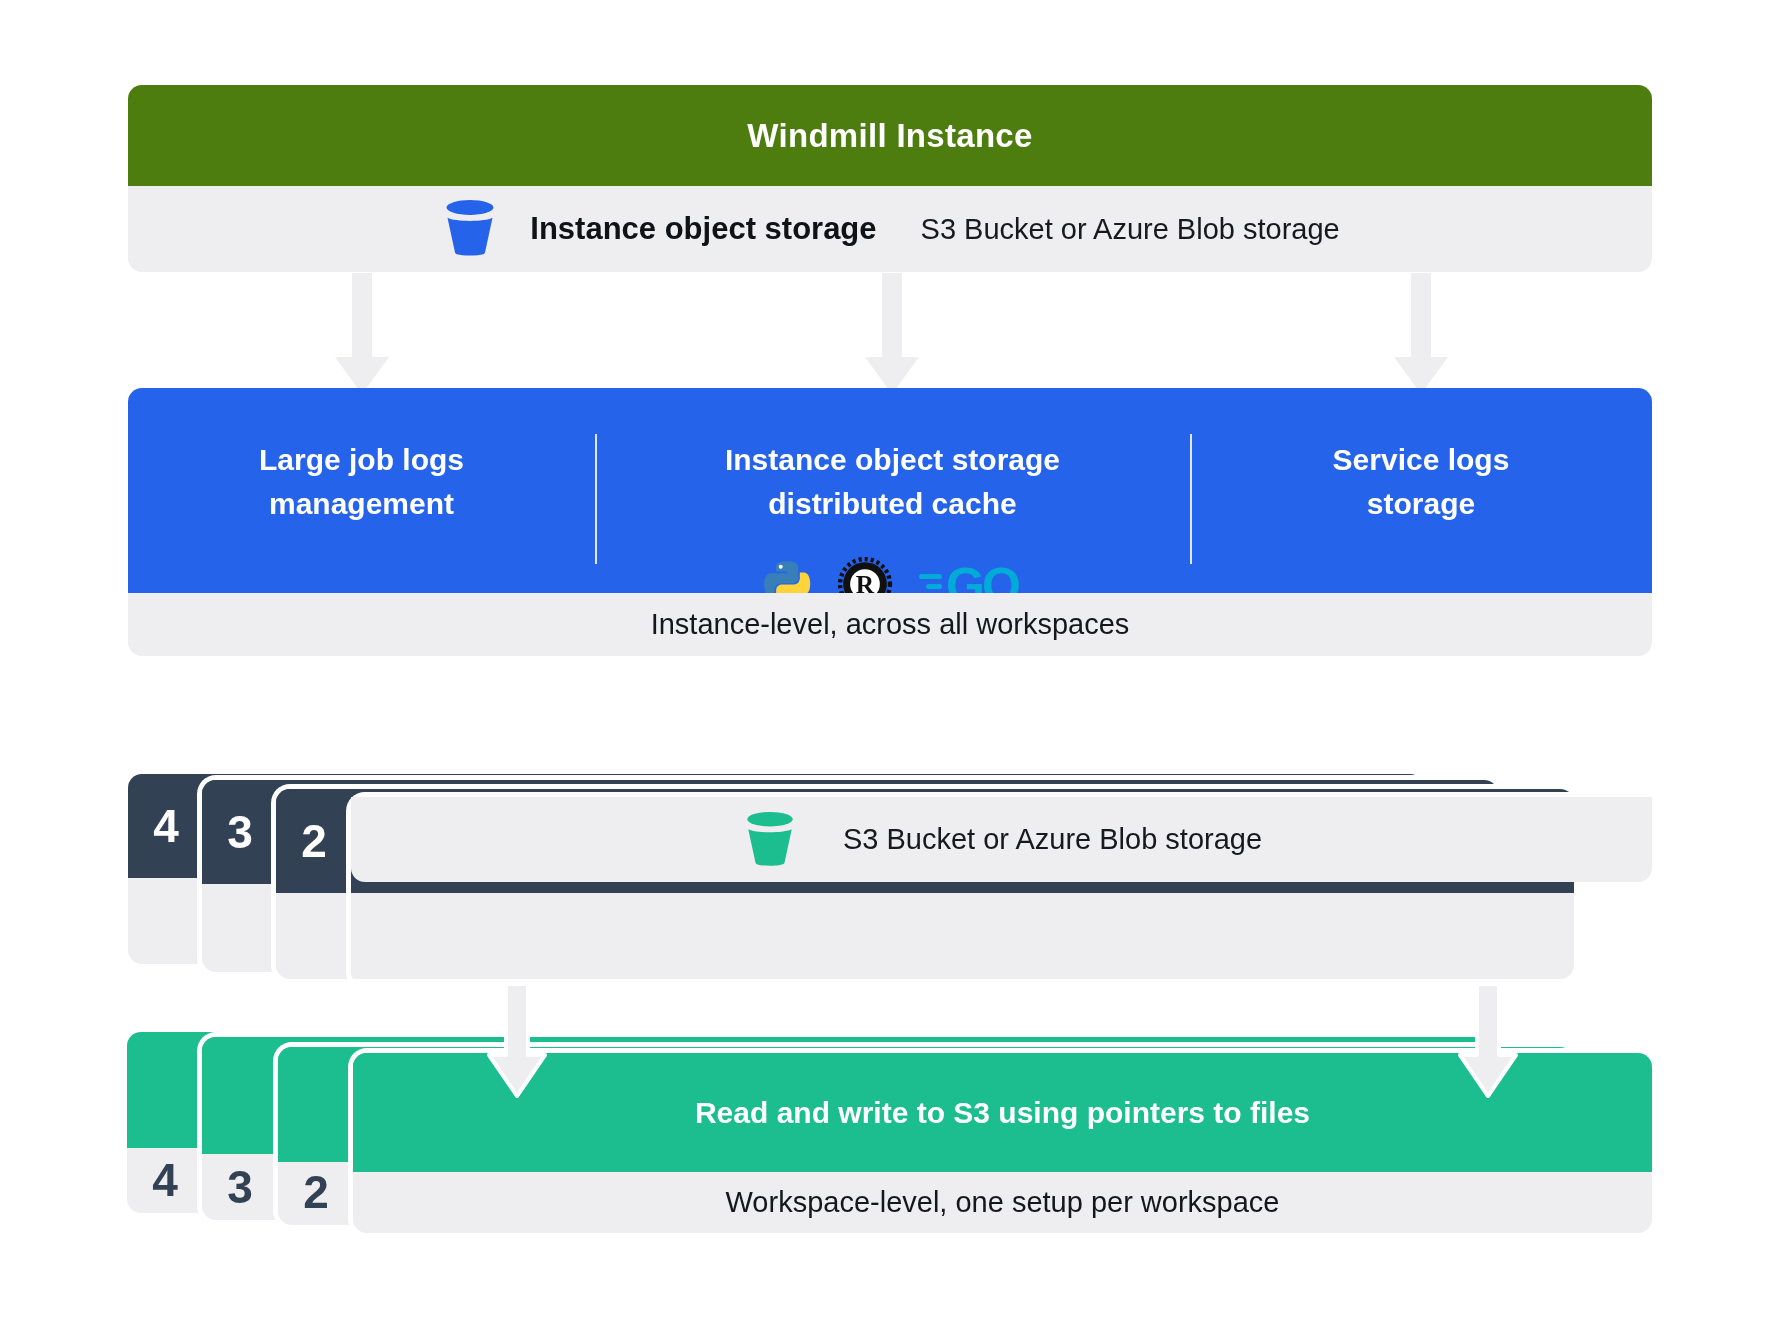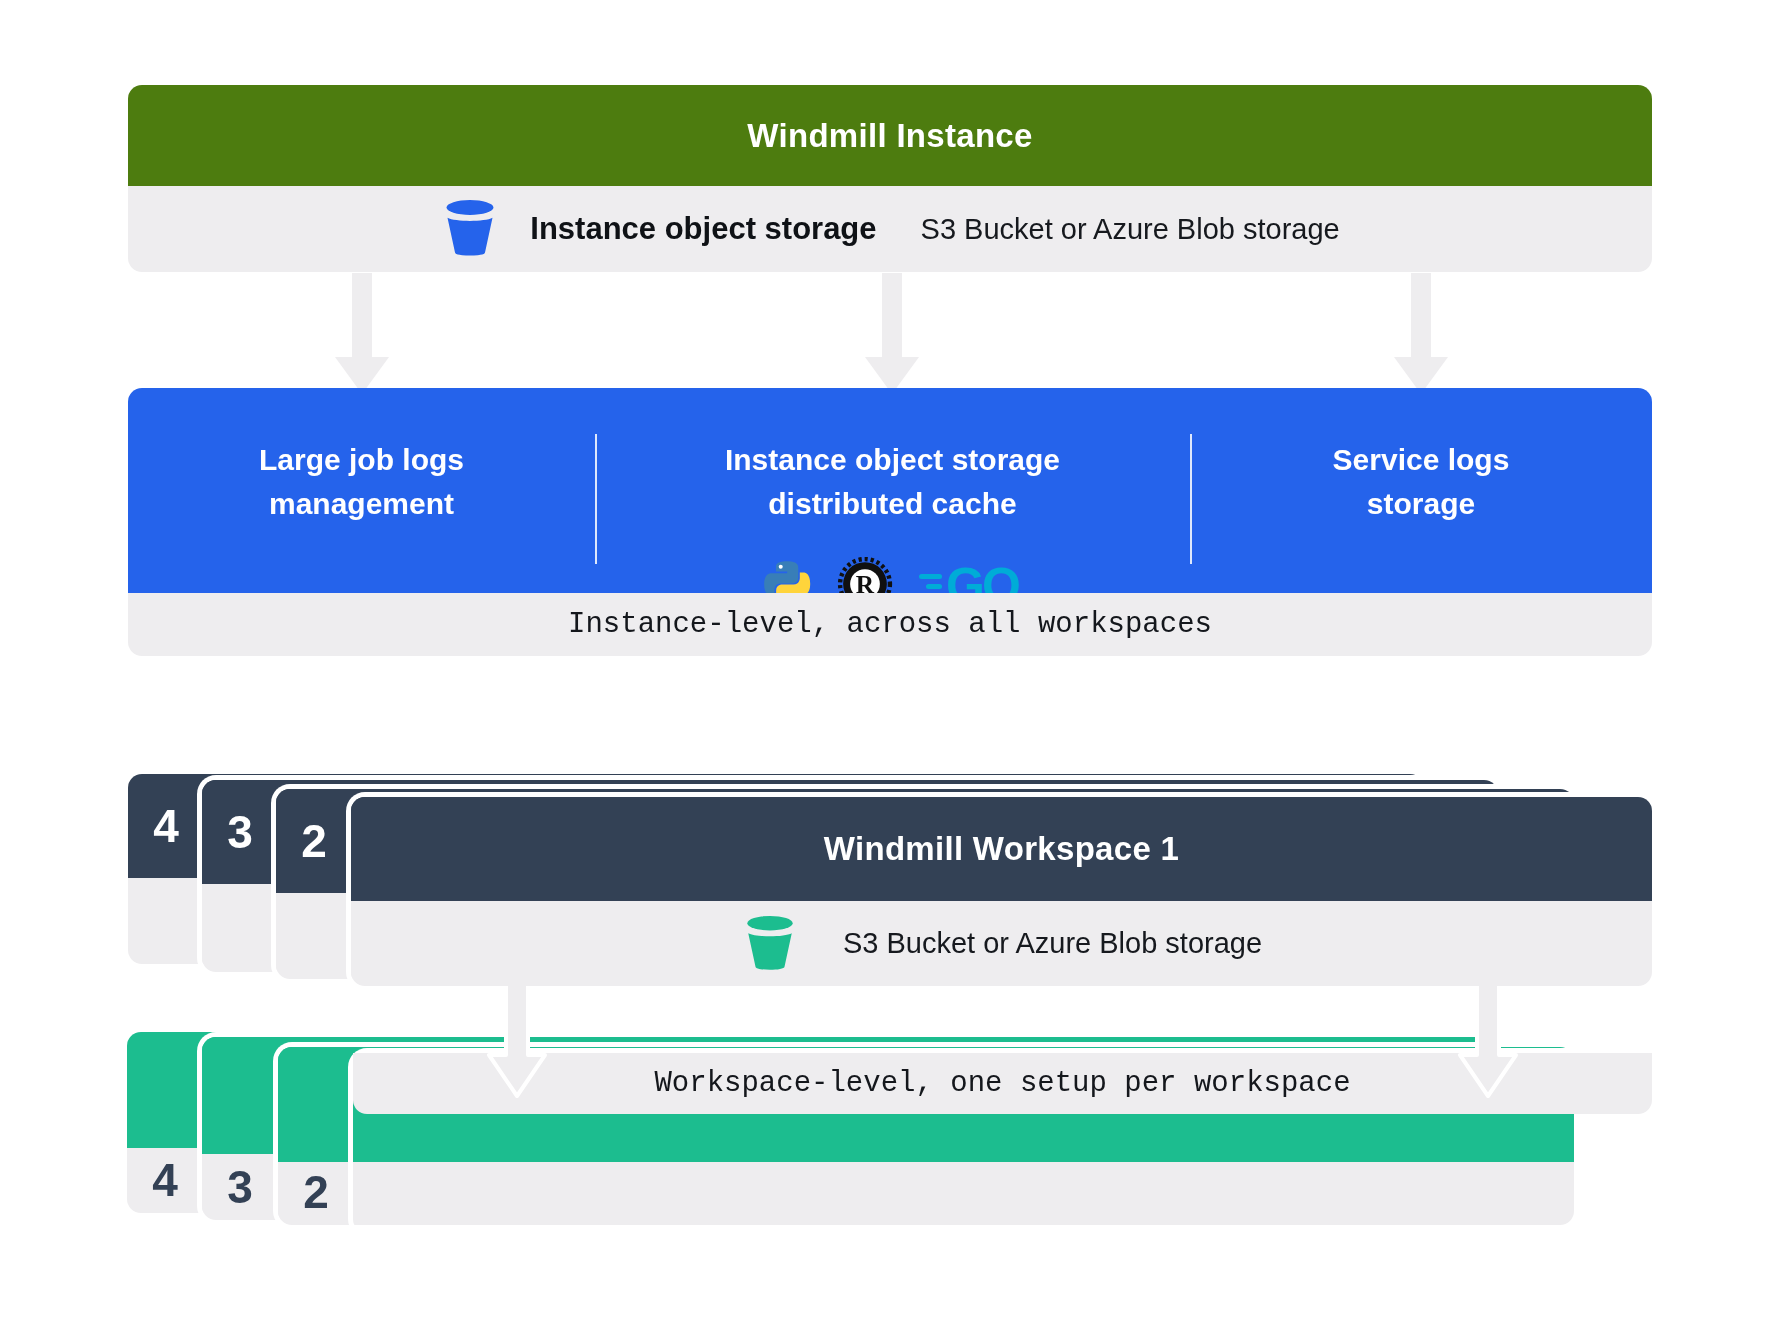--- a/index.html
+++ b/index.html
@@ -22,21 +22,21 @@
   .blue-box{background:#2563eb;border-radius:14px;margin-top:31px;}
   .feature-col{position:absolute;top:0;height:100%;box-sizing:border-box;
     padding-top:50px;display:flex;flex-direction:column;align-items:center;}
   .col-label{font-size:30px;font-weight:700;color:#ffffff;text-align:center;
     white-space:pre-line;line-height:44px;}
   .v-divider{position:absolute;width:2px;background:rgba(255,255,255,.85);}
   .logos-row{display:flex;align-items:center;gap:26px;margin-top:30px;height:56px;}
 
   .gray-footer{background:#eeedef;border-radius:0 0 14px 14px;
     display:flex;align-items:center;justify-content:center;}
-  .footer-text{font-size:29px;color:#14171c;font-family:Liberation Mono, monospace;}
+  .footer-text{font-size:29px;color:#14171c;}
 
   
   .stack-card{border-radius:14px;box-shadow:0 0 0 5px #ffffff;}
   .stack-card .head{border-radius:14px 14px 0 0;}
   .stack-card .body{border-radius:0 0 14px 14px;}
   .w-head{background:#334155;position:relative;}
   .g-head{background:#1cbd8f;position:relative;display:flex;align-items:center;justify-content:center;}
   .card-gray{background:#eeedef;position:relative;}
   .num-white{position:absolute;left:0;width:76px;top:50%;transform:translateY(-50%);
     text-align:center;font-size:46px;font-weight:700;color:#ffffff;}
@@ -127,23 +127,20 @@
     <div class="body card-gray" style="height:88px;"></div>
   </div>
   <div class="abs stack-card z12" style="left:276px;top:789px;width:1298px;height:190px;">
     <div class="head w-head" style="height:104px;">
       <span class="num-white">2</span>
     </div>
     <div class="body card-gray" style="height:86px;"></div>
   </div>
 
   <div class="abs stack-card z13" style="left:351px;top:797px;width:1301px;height:189px;">
-    <div class="head w-head dark-header" style="height:104px;border-radius:14px 14px 0 0;">
-      <span class="h-title">Windmill Workspace 1</span>
-    </div>
     <div class="body gray-bar" style="height:85px;border-radius:0 0 14px 14px;">
       <svg width="58" height="60" viewBox="0 0 64 66">
         <ellipse cx="32" cy="10" rx="25" ry="8" fill="#1cbd8f"></ellipse>
         <path d="M8 21 C16 25.5 48 25.5 56 21 L48 58 C48 62.5 16 62.5 16 58 Z" fill="#1cbd8f"></path>
       </svg>
       <span class="bar-sub">S3 Bucket or Azure Blob storage</span>
     </div>
   </div>
 
   <svg class="abs z30" style="left:487px;top:986px;" width="60" height="112" viewBox="0 0 60 112">
@@ -166,18 +163,21 @@
     </div>
   </div>
   <div class="abs stack-card z22" style="left:278px;top:1047px;width:1296px;height:178px;">
     <div class="head g-head" style="height:115px;"></div>
     <div class="body card-gray" style="height:63px;">
       <span class="num-dark">2</span>
     </div>
   </div>
 
   <div class="abs stack-card z23" style="left:353px;top:1053px;width:1299px;height:180px;">
+    <div class="head g-head" style="height:119px;border-radius:14px 14px 0 0;">
+      <span class="green-title">Read and write to S3 using pointers to files</span>
+    </div>
     <div class="body gray-footer" style="height:61px;border-radius:0 0 14px 14px;">
       <span class="footer-text">Workspace-level, one setup per workspace</span>
     </div>
   </div>
 
 </div>
 
 </body></html>

